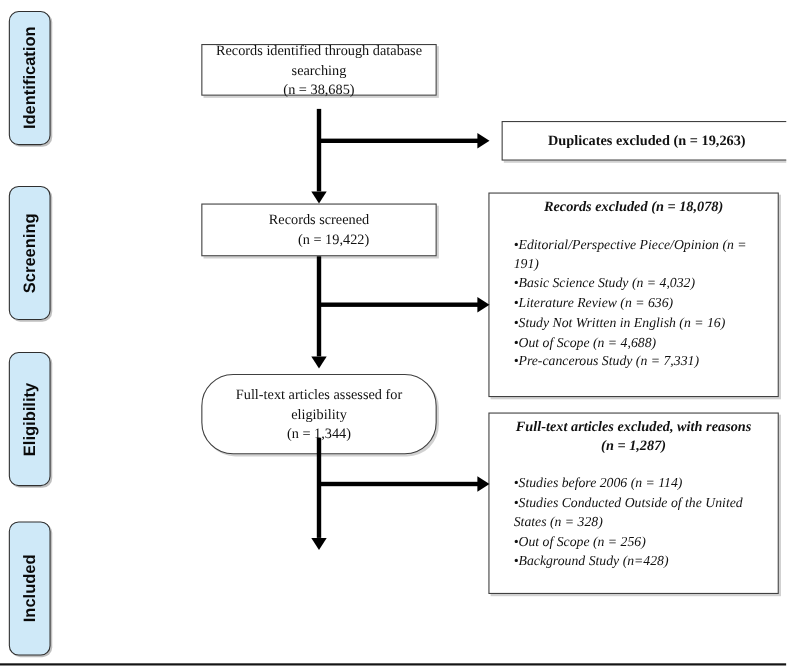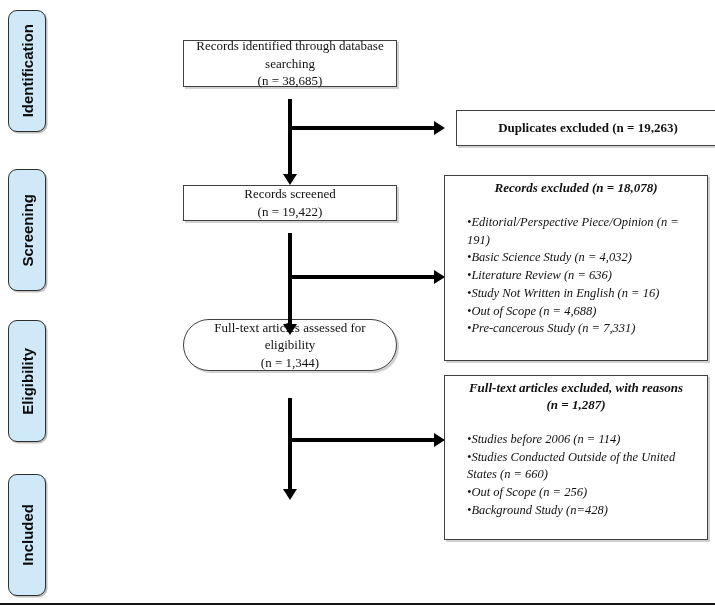--- a/index.html
+++ b/index.html
@@ -131,24 +131,24 @@
     <span>Eligibility</span>
   </div>
   <div class="stage" style="top:474px;">
     <span>Included</span>
   </div>
 
   <div class="flowbox" style="top:40px; height:47px;">Records identified through database
 searching
 (n = 38,685)</div>
 
-  <div class="flowbox" style="top:185px; height:36px;">Records screened
+  <div class="flowbox" style="top:185px; height:48px;text-align:right;">Records screened
 (n = 19,422)</div>
 
-  <div class="flowbox" style="top:319px; height:52px;border-radius:29px;">Full-text articles assessed for
+  <div class="flowbox" style="top:340px; height:73px;border-radius:29px;">Full-text articles assessed for
 eligibility
 (n = 1,344)</div>
 
 
   <div class="exclbox duplicates-box" style="top:110px; height:36px;margin-left:12px;">
     <div class="excl-title">Duplicates excluded (n = 19,263)</div>
   </div>
 
   <div class="exclbox" style="top:175px; height:186px;font-style:italic;">
     <div class="excl-title">Records excluded (n = 18,078)</div>
@@ -160,21 +160,21 @@
       <li>•Out of Scope (n = 4,688)</li>
       <li>•Pre-cancerous Study (n = 7,331)</li>
     </ul>
   </div>
 
   <div class="exclbox" style="top:375px; height:165px;font-style:italic;">
     <div class="excl-title">Full-text articles excluded, with reasons
 (n = 1,287)</div>
     <ul class="excl-list">
       <li>•Studies before 2006 (n = 114)</li>
-      <li>•Studies Conducted Outside of the United States (n = 660)</li>
+      <li>•Studies Conducted Outside of the United States (n = 328)</li>
       <li>•Out of Scope (n = 256)</li>
       <li>•Background Study (n=428)</li>
     </ul>
   </div>
 
   <div class="vline" style="left:288px; top:99px; height:75px;"></div>
   <div class="arrow-down" style="left:283px; top:174px;"></div>
 
   <div class="hline" style="left:290px; top:126px; width:145px;"></div>
   <div class="arrow-right" style="left:434px; top:121px;"></div>

